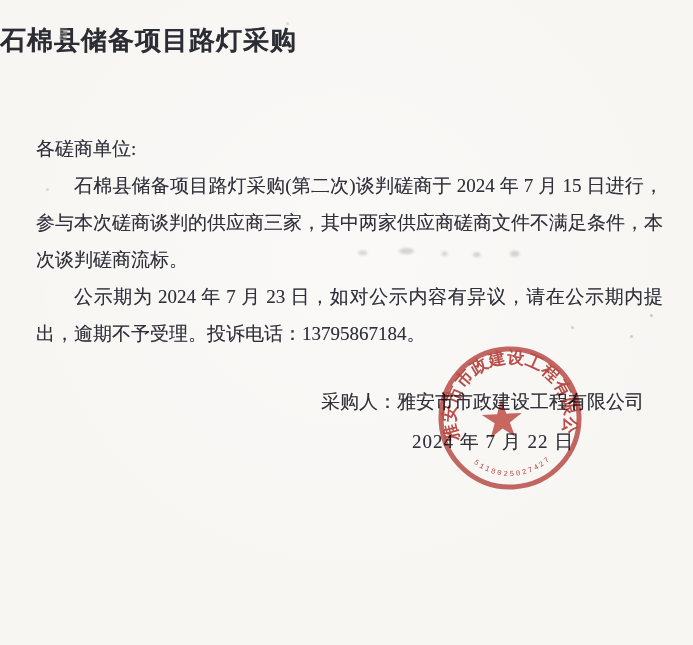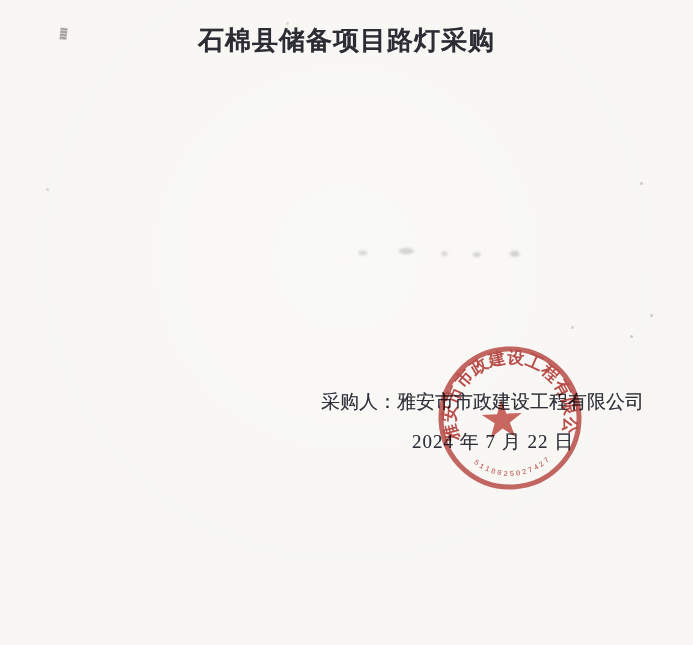--- a/index.html
+++ b/index.html
@@ -14,21 +14,21 @@
     background:
       radial-gradient(circle at 50% 40%, rgba(255,255,255,0.35), rgba(0,0,0,0) 70%),
       #f7f6f3;
     overflow: hidden;
     color: #2e2e36;
   }
   
   .title-block {
     position: absolute;
     left: 0; top: 22px; width: 100%;
-    text-align: center;
+    text-align: left;
     font-size: 26px;
     line-height: 37px;
     font-weight: 600;
     letter-spacing: 1px;
     color: #2c2c34;
     text-shadow: 0 0 0.6px rgba(40,40,50,0.45);
   }
   
   .body-block {
     position: absolute;
@@ -117,20 +117,25 @@
 </style>
 </head>
 <body>
 
 <div class="page">
 
   <div class="title-block">
     <div>石棉县储备项目路灯采购</div>
   </div>
 
+  <div class="body-block">
+    <p>各磋商单位:</p>
+    <p class="indent">石棉县储备项目路灯采购(第二次)谈判磋商于 2024 年 7 月 15 日进行，参与本次磋商谈判的供应商三家，其中两家供应商磋商文件不满足条件，本次谈判磋商流标。</p>
+    <p class="indent">公示期为 2024 年 7 月 23 日，如对公示内容有异议，请在公示期内提出，逾期不予受理。投诉电话：13795867184。</p>
+  </div>
 
   <div class="purchaser-line"><span>采购人：</span><span>雅安市市政建设工程有限公司</span></div>
 
   <div class="date-line">2024 年 7 月 22 日</div>
 
   <div class="seal-wrap">
     <svg viewBox="0 0 170 170" width="170" height="170">
       <defs>
         <path id="arcTop" d="M 33.3 103.8 A 55 55 0 1 1 136.7 103.8" fill="none"></path>
         <path id="arcBottom" d="M 34.8 114 A 58 58 0 0 0 135.2 114" fill="none"></path>

